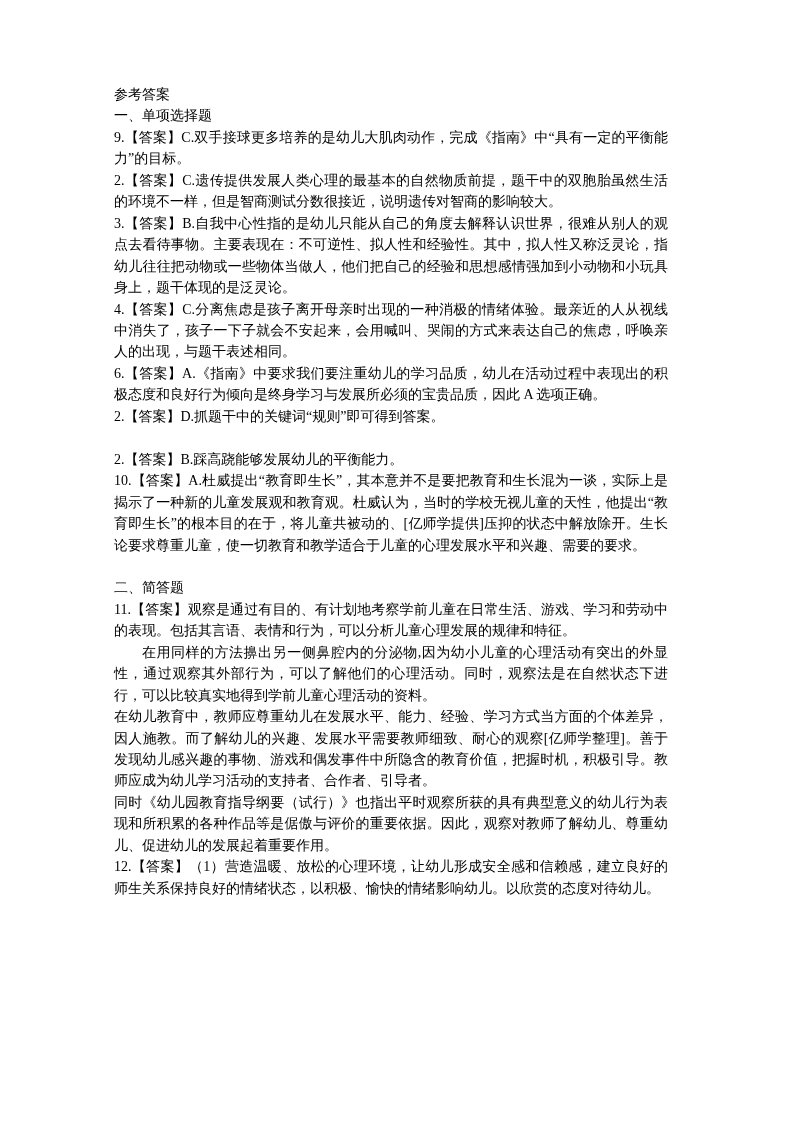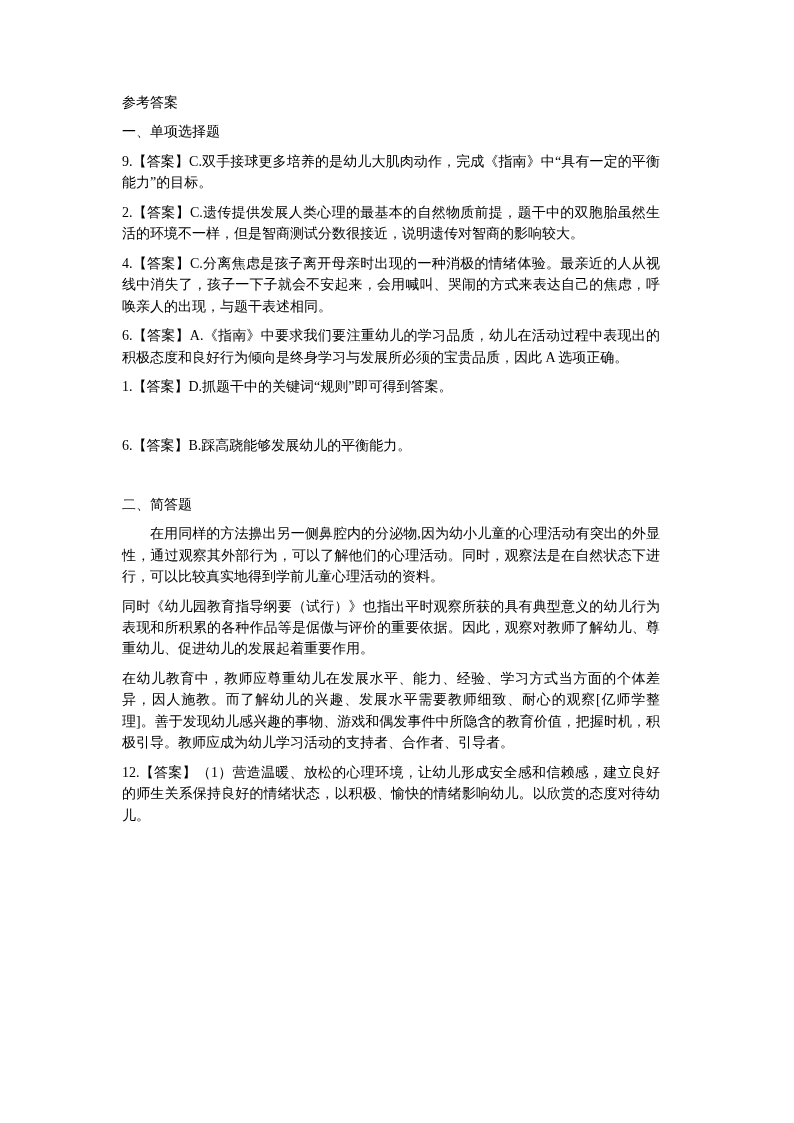--- a/index.html
+++ b/index.html
@@ -17,21 +17,21 @@
     padding: 84px 126px 0 114px;
   }
   .doc {
     width: 100%;
     color: #000000;
     font-family: "Liberation Serif", "DejaVu Serif", serif;
     font-size: 14px;
     line-height: 21.45px;
   }
   .para {
-    margin: 8px;
+    margin: 0;
     padding: 0;
     text-align: justify;
     word-wrap: break-word;
   }
   .para.indent {
     text-indent: 28px;
   }
   .para.spacer {
     height: 21.45px;
   }
@@ -39,25 +39,28 @@
 </head>
 <body>
 
 <div class="page">
   <div class="doc" id="doc-root">
     <p class="para">参考答案</p>
 
   <p class="para">一、单项选择题</p>
       <p class="para">9.【答案】C.双手接球更多培养的是幼儿大肌肉动作，完成《指南》中“具有一定的平衡能力”的目标。</p>
       <p class="para">2.【答案】C.遗传提供发展人类心理的最基本的自然物质前提，题干中的双胞胎虽然生活的环境不一样，但是智商测试分数很接近，说明遗传对智商的影响较大。</p>
+      <p class="para">3.【答案】B.自我中心性指的是幼儿只能从自己的角度去解释认识世界，很难从别人的观点去看待事物。主要表现在：不可逆性、拟人性和经验性。其中，拟人性又称泛灵论，指幼儿往往把动物或一些物体当做人，他们把自己的经验和思想感情强加到小动物和小玩具身上，题干体现的是泛灵论。</p>
       <p class="para">4.【答案】C.分离焦虑是孩子离开母亲时出现的一种消极的情绪体验。最亲近的人从视线中消失了，孩子一下子就会不安起来，会用喊叫、哭闹的方式来表达自己的焦虑，呼唤亲人的出现，与题干表述相同。</p>
       <p class="para">6.【答案】A.《指南》中要求我们要注重幼儿的学习品质，幼儿在活动过程中表现出的积极态度和良好行为倾向是终身学习与发展所必须的宝贵品质，因此 A 选项正确。</p>
-      <p class="para">1.【答案】D.抓题干中的关键词“规则”即可得到答案。</p>
+      <p class="para">2.【答案】D.抓题干中的关键词“规则”即可得到答案。</p>
       <p class="para spacer"></p>
-      <p class="para">6.【答案】B.踩高跷能够发展幼儿的平衡能力。</p>
+      <p class="para">2.【答案】B.踩高跷能够发展幼儿的平衡能力。</p>
+      <p class="para">10.【答案】A.杜威提出“教育即生长”，其本意并不是要把教育和生长混为一谈，实际上是揭示了一种新的儿童发展观和教育观。杜威认为，当时的学校无视儿童的天性，他提出“教育即生长”的根本目的在于，将儿童共被动的、[亿师学提供]压抑的状态中解放除开。生长论要求尊重儿童，使一切教育和教学适合于儿童的心理发展水平和兴趣、需要的要求。</p>
       <p class="para spacer"></p>
       <p class="para">二、简答题</p>
+      <p class="para">11.【答案】观察是通过有目的、有计划地考察学前儿童在日常生活、游戏、学习和劳动中的表现。包括其言语、表情和行为，可以分析儿童心理发展的规律和特征。</p>
       <p class="para indent">在用同样的方法擤出另一侧鼻腔内的分泌物,因为幼小儿童的心理活动有突出的外显性，通过观察其外部行为，可以了解他们的心理活动。同时，观察法是在自然状态下进行，可以比较真实地得到学前儿童心理活动的资料。</p>
+      <p class="para">在幼儿教育中，教师应尊重幼儿在发展水平、能力、经验、学习方式当方面的个体差异，因人施教。而了解幼儿的兴趣、发展水平需要教师细致、耐心的观察[亿师学整理]。善于发现幼儿感兴趣的事物、游戏和偶发事件中所隐含的教育价值，把握时机，积极引导。教师应成为幼儿学习活动的支持者、合作者、引导者。</p>
       <p class="para">同时《幼儿园教育指导纲要（试行）》也指出平时观察所获的具有典型意义的幼儿行为表现和所积累的各种作品等是倨傲与评价的重要依据。因此，观察对教师了解幼儿、尊重幼儿、促进幼儿的发展起着重要作用。</p>
-      <p class="para">在幼儿教育中，教师应尊重幼儿在发展水平、能力、经验、学习方式当方面的个体差异，因人施教。而了解幼儿的兴趣、发展水平需要教师细致、耐心的观察[亿师学整理]。善于发现幼儿感兴趣的事物、游戏和偶发事件中所隐含的教育价值，把握时机，积极引导。教师应成为幼儿学习活动的支持者、合作者、引导者。</p>
       <p class="para">12.【答案】（1）营造温暖、放松的心理环境，让幼儿形成安全感和信赖感，建立良好的师生关系保持良好的情绪状态，以积极、愉快的情绪影响幼儿。以欣赏的态度对待幼儿。</p>
     </div>
 </div>
 
 </body></html>

